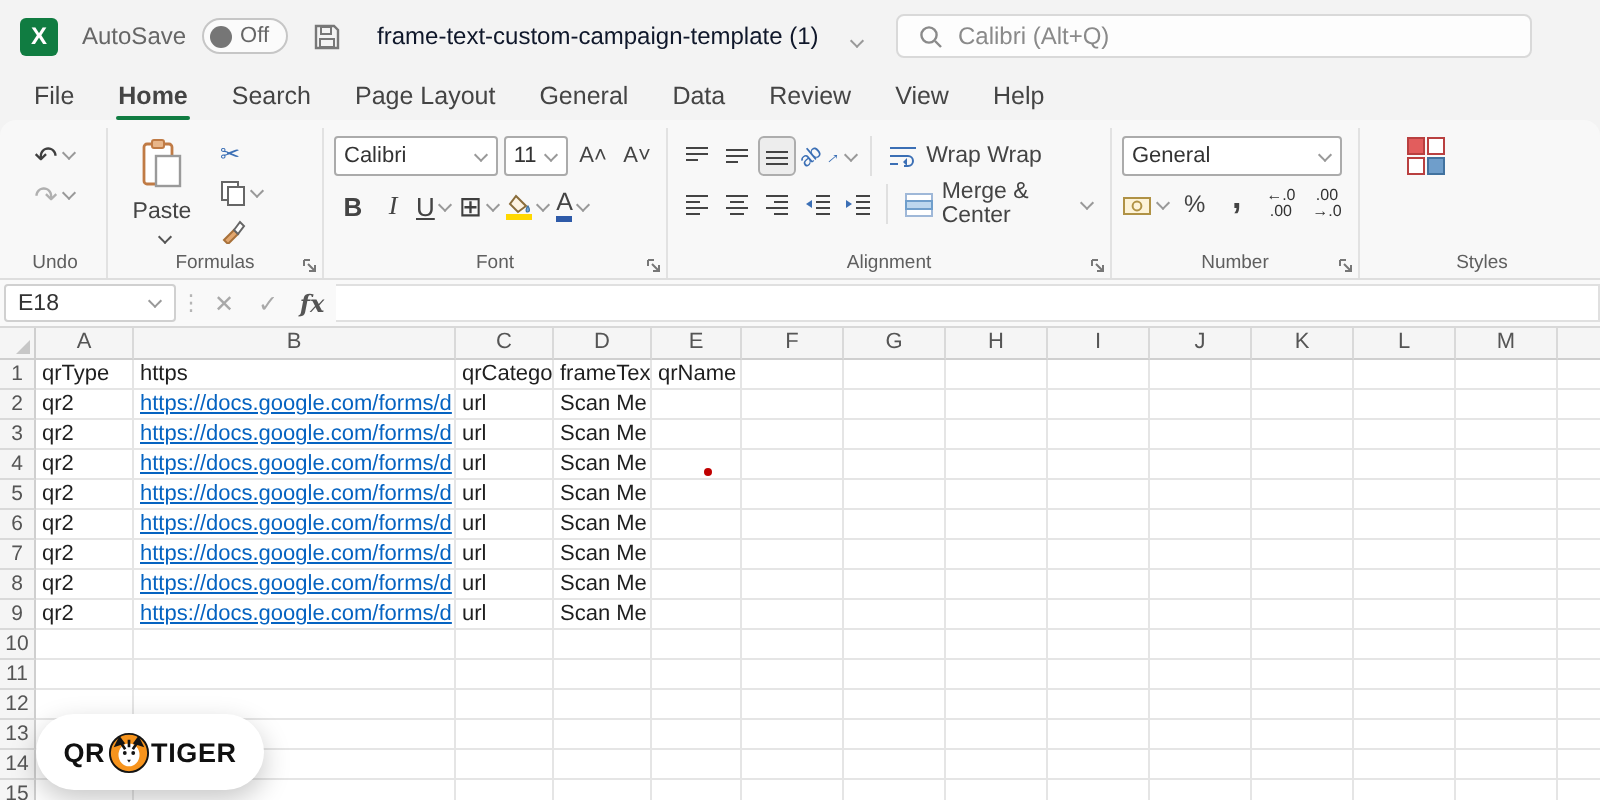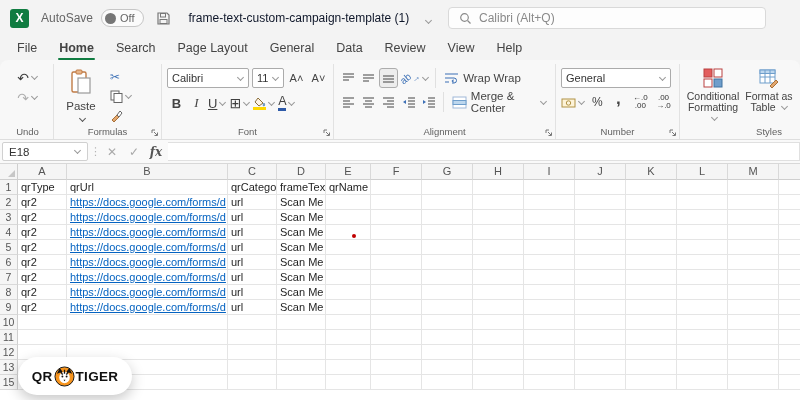--- a/index.html
+++ b/index.html
@@ -401,32 +401,20 @@
       <div class="styles-row">
         <div class="style-big">
           <span>
               <svg width="20" height="20" viewBox="0 0 20 20">
                 <rect x="1" y="1" width="8" height="8" fill="#e25d5d" stroke="#b94040"></rect>
                 <rect x="11" y="1" width="8" height="8" fill="#fff" stroke="#b94040"></rect>
                 <rect x="1" y="11" width="8" height="8" fill="#fff" stroke="#b94040"></rect>
                 <rect x="11" y="11" width="8" height="8" fill="#6f9ecb" stroke="#41729f"></rect>
               </svg>
             </span>
-          <span><span>Conditional Formatting</span> <span class="chev dim"></span></span>
-        </div>
-        <div class="style-big">
-          <span>
-              <svg width="20" height="20" viewBox="0 0 20 20">
-                <rect x="1" y="2" width="15" height="13" fill="#fff" stroke="#6f9ecb"></rect>
-                <rect x="1" y="2" width="15" height="3.5" fill="#bdd7ee" stroke="#6f9ecb"></rect>
-                <path d="M1 9h15M6 2v13M11 2v13" stroke="#6f9ecb"></path>
-                <path d="M11 18l6-6 2 2-6 6z" fill="#e2a76f" stroke="#a8713a"></path>
-              </svg>
-            </span>
-          <span><span>Format as Table</span> <span class="chev dim"></span></span>
         </div>
         <div class="style-big">
           
           
         </div>
       </div>
       <span class="rg-label">Styles</span>
     </div>
   </div>
 
@@ -456,21 +444,21 @@
         <div class="g-ch" style="width: 51px;">I</div>
         <div class="g-ch" style="width: 51px;">J</div>
         <div class="g-ch" style="width: 51px;">K</div>
         <div class="g-ch" style="width: 51px;">L</div>
         <div class="g-ch" style="width: 51px;">M</div>
         <div class="g-ch" style="width: 51px;">N</div>
       </div>
       <div class="g-row">
         <div class="g-rh">1</div>
         <div class="g-cell" style="width: 49px;">qrType</div>
-        <div class="g-cell" style="width: 161px;">qrUrl</div>
+        <div class="g-cell" style="width: 161px;">https</div>
         <div class="g-cell" style="width: 49px;">qrCategory</div>
         <div class="g-cell" style="width: 49px;">frameText</div>
         <div class="g-cell" style="width: 45px;">qrName</div>
         <div class="g-cell" style="width: 51px;"></div>
         <div class="g-cell" style="width: 51px;"></div>
         <div class="g-cell" style="width: 51px;"></div>
         <div class="g-cell" style="width: 51px;"></div>
         <div class="g-cell" style="width: 51px;"></div>
         <div class="g-cell" style="width: 51px;"></div>
         <div class="g-cell" style="width: 51px;"></div>
@@ -659,20 +647,37 @@
         <div class="g-cell" style="width: 51px;"></div>
         <div class="g-cell" style="width: 51px;"></div>
         <div class="g-cell" style="width: 51px;"></div>
         <div class="g-cell" style="width: 51px;"></div>
         <div class="g-cell" style="width: 51px;"></div>
         <div class="g-cell" style="width: 51px;"></div>
         <div class="g-cell" style="width: 51px;"></div>
       </div>
       <div class="g-row">
         <div class="g-rh">13</div>
+        <div class="g-cell" style="width: 49px;"></div>
+        <div class="g-cell" style="width: 161px;"></div>
+        <div class="g-cell" style="width: 49px;"></div>
+        <div class="g-cell" style="width: 49px;"></div>
+        <div class="g-cell" style="width: 45px;"></div>
+        <div class="g-cell" style="width: 51px;"></div>
+        <div class="g-cell" style="width: 51px;"></div>
+        <div class="g-cell" style="width: 51px;"></div>
+        <div class="g-cell" style="width: 51px;"></div>
+        <div class="g-cell" style="width: 51px;"></div>
+        <div class="g-cell" style="width: 51px;"></div>
+        <div class="g-cell" style="width: 51px;"></div>
+        <div class="g-cell" style="width: 51px;"></div>
+        <div class="g-cell" style="width: 51px;"></div>
+      </div>
+      <div class="g-row">
+        <div class="g-rh">14</div>
         <div class="g-cell" style="width: 49px;"></div>
         <div class="g-cell" style="width: 161px;"></div>
         <div class="g-cell" style="width: 49px;"></div>
         <div class="g-cell" style="width: 49px;"></div>
         <div class="g-cell" style="width: 45px;"></div>
         <div class="g-cell" style="width: 51px;"></div>
         <div class="g-cell" style="width: 51px;"></div>
         <div class="g-cell" style="width: 51px;"></div>
         <div class="g-cell" style="width: 51px;"></div>
         <div class="g-cell" style="width: 51px;"></div>

